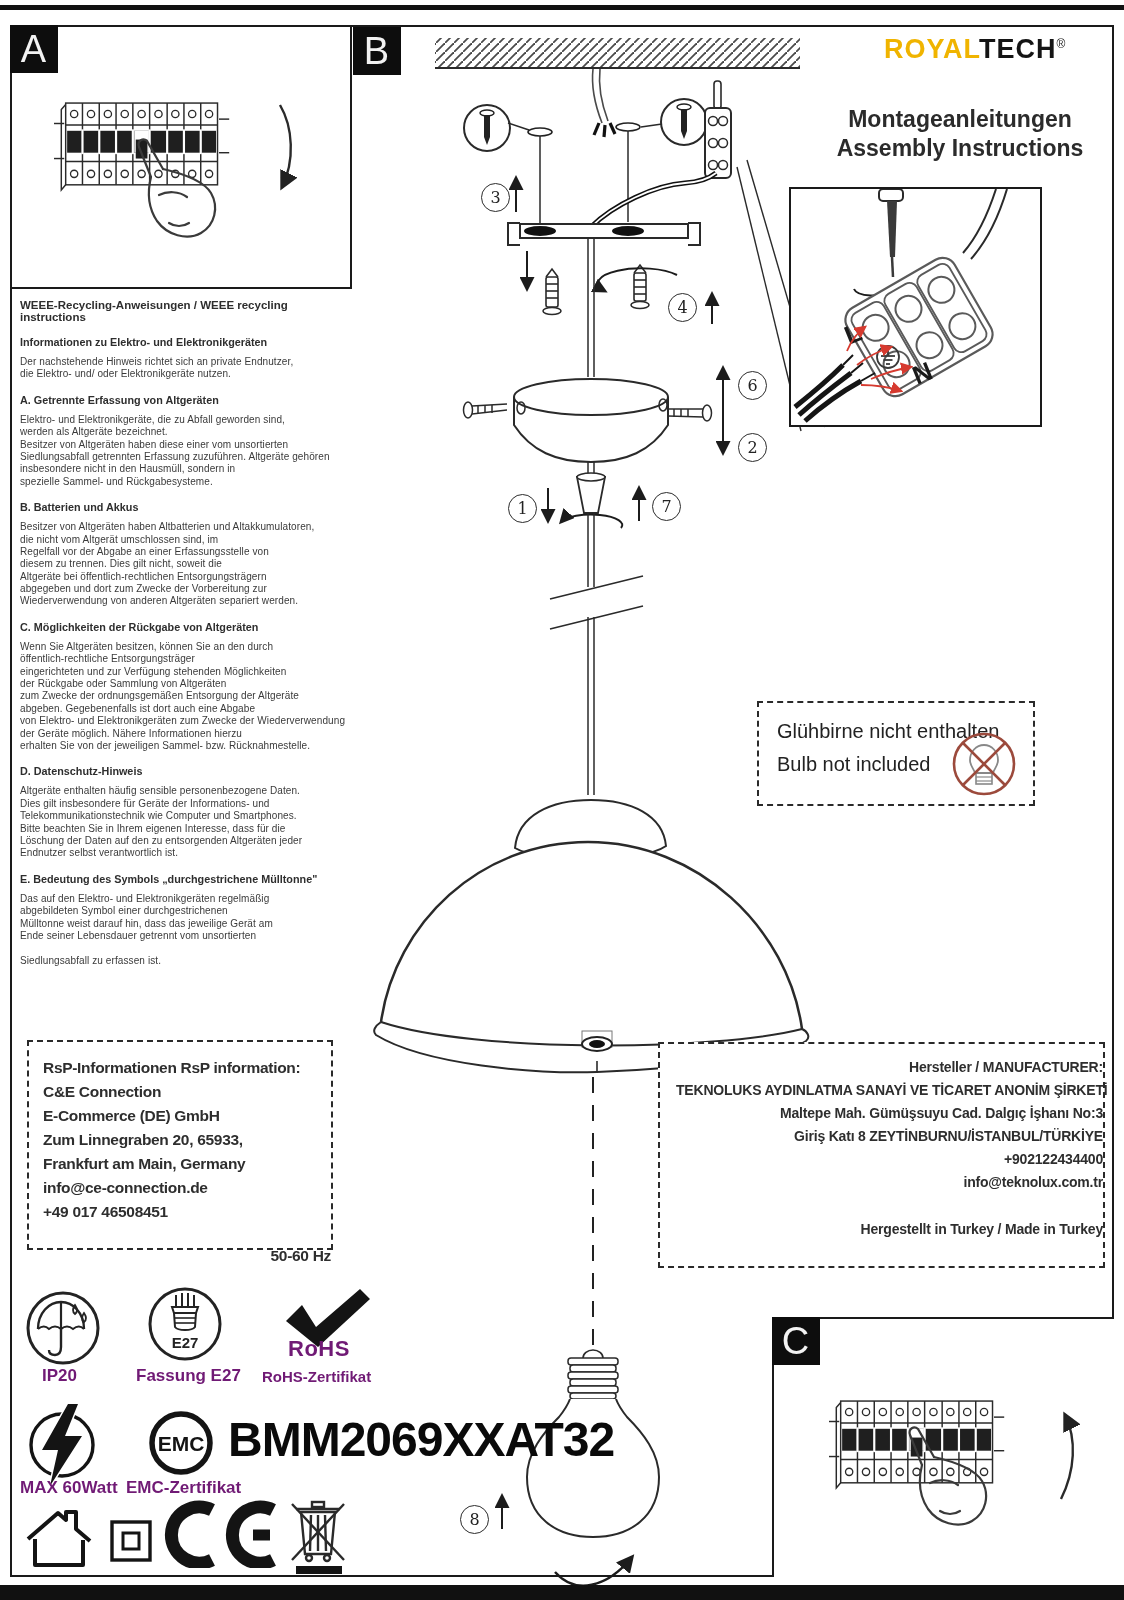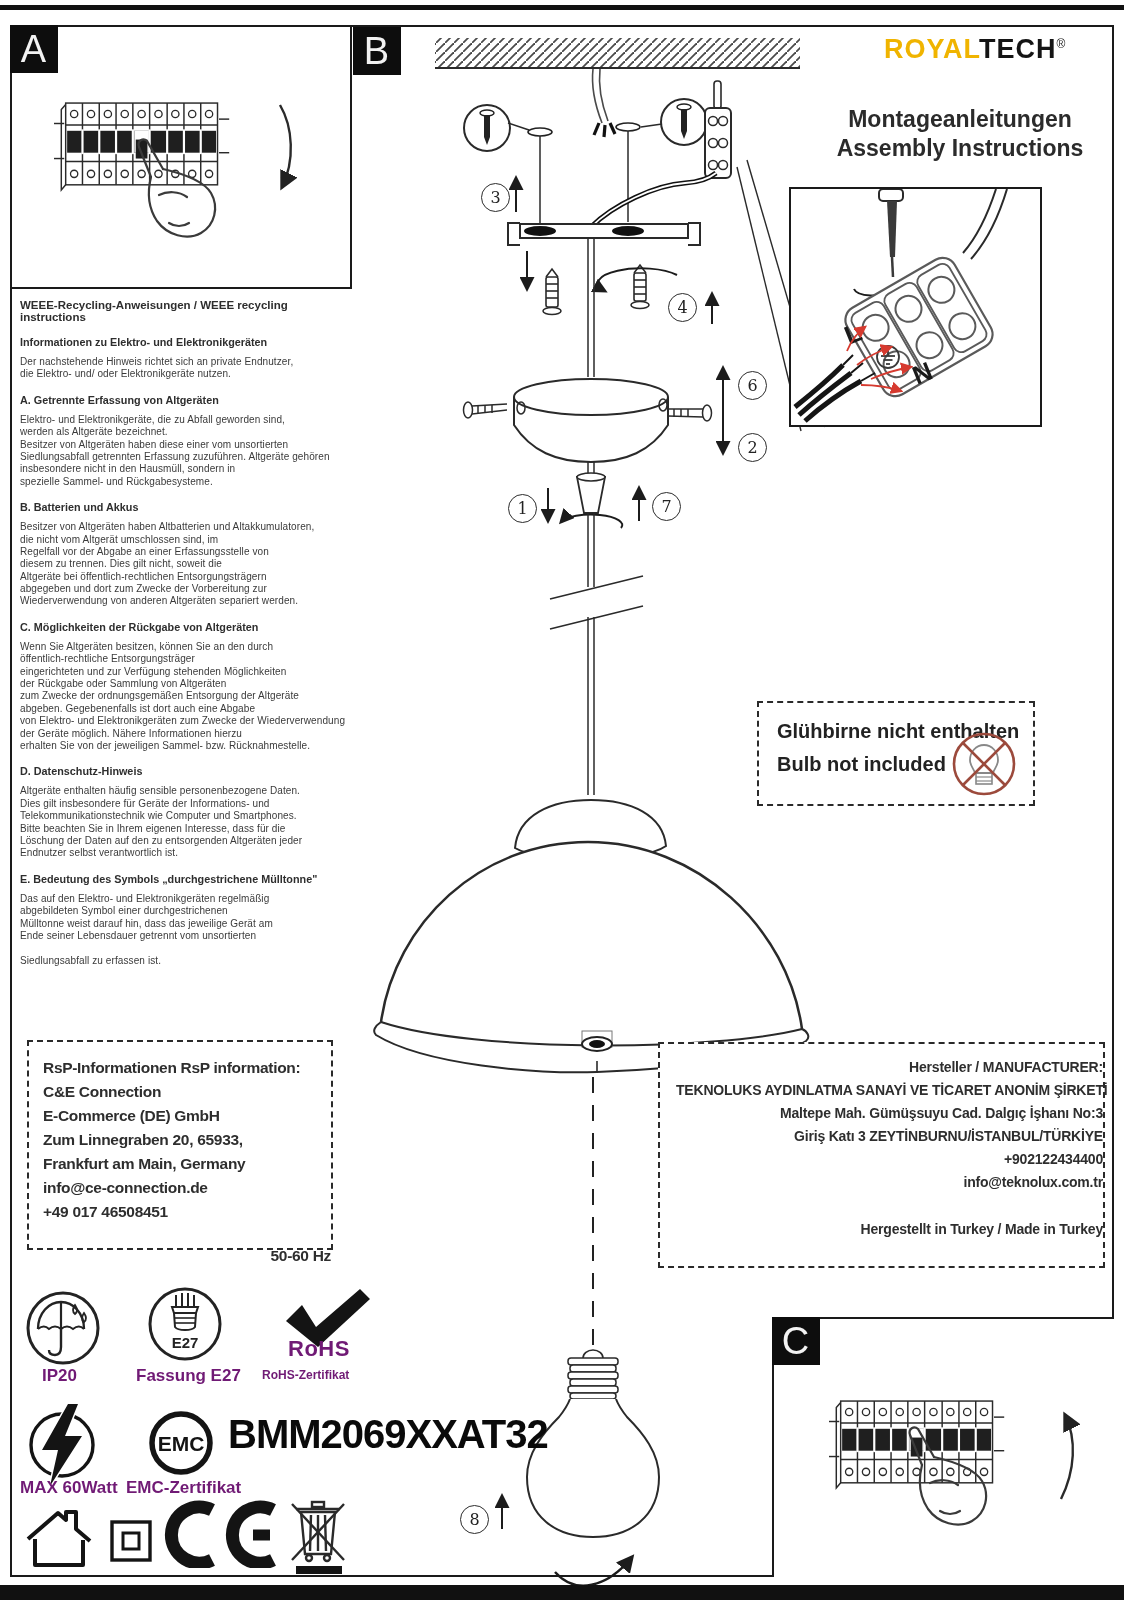--- a/index.html
+++ b/index.html
@@ -13,29 +13,29 @@
   .panel-label{width:48px;height:48px;background:#0d0d0d;color:#f2f2f2;display:flex;align-items:center;justify-content:center;font-size:38px;font-weight:400;letter-spacing:1px;}
   .brand{left:884px;top:34px;font-size:27px;font-weight:700;letter-spacing:1px;white-space:nowrap;}
   .brand .reg{font-size:12px;vertical-align:super;color:#222;font-weight:400;}
   .doc-title{left:820px;top:105px;width:280px;text-align:center;font-size:23px;font-weight:700;color:#2b2b2b;line-height:29px;}
   .weee{left:20px;top:293px;width:326px;color:#3a3a3a;}
   .weee-title{font-size:11.5px;font-weight:700;color:#2e2e2e;margin:6px 0 2px;}
   .weee-h{font-size:10.8px;font-weight:700;color:#2e2e2e;margin:13px 0 8px;}
   .weee-p{font-size:10px;line-height:1.24;white-space:pre-line;letter-spacing:0.1px;margin:0;}
   .box-dashed{border:2px dashed #2a2a2a;background:#fff;}
   .bulb-note{left:757px;top:701px;width:278px;height:105px;padding:12px 0 0 18px;box-sizing:border-box;}
-  .bulb-note .ln{font-size:20px;font-weight:700;color:#222;line-height:33px;}
+  .bulb-note .ln{font-size:20px;font-weight:400;color:#222;line-height:33px;}
   .rsp{left:27px;top:1040px;width:306px;height:210px;padding:14px 0 0 14px;box-sizing:border-box;}
   .rsp .ln{font-size:15.5px;font-weight:700;color:#2e2e2e;line-height:24px;letter-spacing:-0.3px;white-space:nowrap;}
   .rsp .freq{margin-top:20px;text-align:right;}
   .manu{left:658px;top:1042px;width:447px;height:226px;padding:12px 0 0 16px;box-sizing:border-box;text-align:right;}
   .manu .ln{font-size:14px;font-weight:700;color:#2e2e2e;line-height:23px;letter-spacing:-0.2px;white-space:nowrap;}
   .manu .foot{margin-top:24px;}
   .step{position:absolute;width:29px;height:29px;border:1.7px solid #2c2c2c;border-radius:50%;display:flex;align-items:center;justify-content:center;font-family:"DejaVu Serif",serif;font-size:16px;color:#222;background:transparent;box-sizing:border-box;}
-  .model{left:228px;top:1412px;font-size:40px;font-weight:700;letter-spacing:-1px;color:#0a0a0a;white-space:nowrap;}
+  .model{left:228px;top:1412px;font-size:48px;font-weight:700;letter-spacing:-1px;color:#0a0a0a;white-space:nowrap;}
   .cert-label{position:absolute;font-weight:700;color:#701a75;white-space:nowrap;}
   svg{display:block;}
 </style>
 </head>
 <body>
 
 <div id="page">
 
   <svg width="0" height="0" class="abs" aria-hidden="true">
     <defs>
@@ -453,21 +453,21 @@
     <div class="ln">Frankfurt am Main, Germany</div>
     <div class="ln">info@ce-connection.de</div>
     <div class="ln">+49 017 46508451</div>
     <div class="ln freq">50-60 Hz</div>
   </div>
 
   <div class="abs box-dashed manu">
     <div class="ln">Hersteller / MANUFACTURER:</div>
     <div class="ln">TEKNOLUKS AYDINLATMA SANAYİ VE TİCARET ANONİM ŞİRKETİ</div>
     <div class="ln">Maltepe Mah. Gümüşsuyu Cad. Dalgıç İşhanı No:3</div>
-    <div class="ln">Giriş Katı 3 ZEYTİNBURNU/İSTANBUL/TÜRKİYE</div>
+    <div class="ln">Giriş Katı 8 ZEYTİNBURNU/İSTANBUL/TÜRKİYE</div>
     <div class="ln">+902122434400</div>
     <div class="ln">info@teknolux.com.tr</div>
     <div class="ln foot">Hergestellt in Turkey / Made in Turkey</div>
   </div>
 
   <svg class="abs" style="left:24px;top:1289px;" width="78" height="78" viewBox="0 0 78 78">
     <circle cx="39" cy="39" r="35" fill="none" stroke="#232323" stroke-width="3"></circle>
     <path d="M14,40 C14,24 25,13 37,13 C49,13 60,24 60,40" fill="none" stroke="#232323" stroke-width="2.4"></path>
     <path d="M14,40 Q20,35 25,40 Q31,35 37,40 Q43,35 49,40 Q55,35 60,40" fill="none" stroke="#232323" stroke-width="2"></path>
     <line x1="37" y1="13" x2="37" y2="40" stroke="#232323" stroke-width="2.2"></line>
@@ -488,21 +488,21 @@
     <line x1="28" y1="33" x2="50" y2="33" stroke="#232323" stroke-width="1.6"></line>
     <line x1="29" y1="38" x2="49" y2="38" stroke="#232323" stroke-width="1.6"></line>
     <text x="39" y="63" text-anchor="middle" font-size="15" font-weight="700" fill="#232323">E27</text>
   </svg>
   <div class="cert-label" style="left:136px;top:1366px;font-size:17px;">Fassung E27</div>
 
   <svg class="abs" style="left:282px;top:1287px;" width="90" height="62" viewBox="0 0 90 62">
     <path d="M4,34 L20,18 L34,40 L78,2 L88,12 L36,60 Z" fill="#141414"></path>
   </svg>
   <div class="cert-label" style="left:288px;top:1336px;font-size:22px;letter-spacing:0.5px;">RoHS</div>
-  <div class="cert-label" style="left:262px;top:1368px;font-size:12px;">RoHS-Zertifikat</div>
+  <div class="cert-label" style="left:262px;top:1368px;font-size:15px;">RoHS-Zertifikat</div>
 
   <svg class="abs" style="left:26px;top:1400px;" width="72" height="90" viewBox="0 0 72 90">
     <circle cx="36" cy="45" r="31" fill="none" stroke="#141414" stroke-width="3.4"></circle>
     <path d="M42,4 L16,50 L32,50 L24,86 L56,36 L39,36 L52,4 Z" fill="#141414" stroke="#fff" stroke-width="3" paint-order="stroke"></path>
   </svg>
   <div class="cert-label" style="left:20px;top:1478px;font-size:17px;">MAX 60Watt</div>
 
   <svg class="abs" style="left:148px;top:1410px;" width="66" height="66" viewBox="0 0 66 66">
     <circle cx="33" cy="33" r="29" fill="none" stroke="#141414" stroke-width="5.5"></circle>
     <text x="33" y="41" text-anchor="middle" font-size="21" font-weight="700" fill="#141414">EMC</text>

